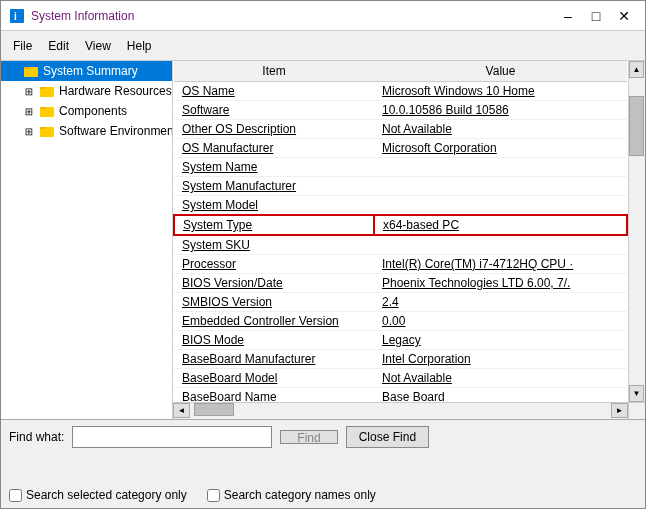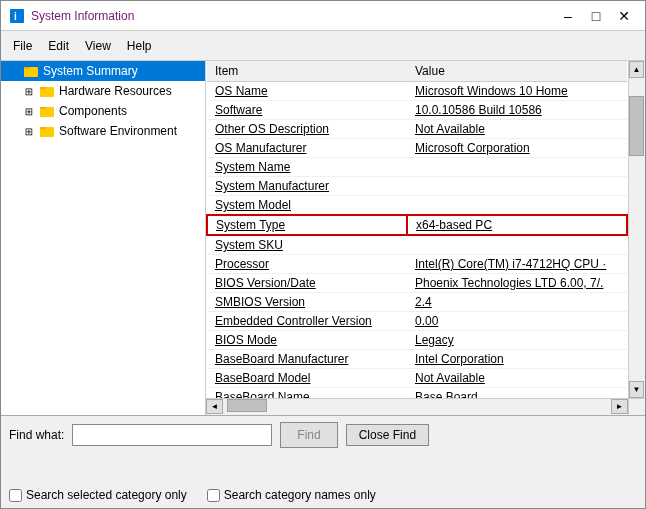--- a/index.html
+++ b/index.html
@@ -75,21 +75,21 @@
       cursor: pointer;
       font-size: 12px;
       color: #000;
     }
     .main-content {
       display: flex;
       flex: 1;
       overflow: hidden;
     }
     .sidebar {
-      width: 205px;
+      width: 172px;
       background: #fff;
       border-right: 1px solid #ccc;
       overflow-y: auto;
       flex-shrink: 0;
     }
     .sidebar-item {
       padding: 2px 4px;
       cursor: pointer;
       display: flex;
       align-items: center;
@@ -127,21 +127,21 @@
       background: #fff;
     }
     table {
       width: 100%;
       border-collapse: collapse;
       font-size: 12px;
     }
     thead th {
       background: #f0f0f0;
       border-bottom: 1px solid #ccc;
-      text-align: left;
+      text-align: center;
       padding: 3px 8px;
       font-weight: normal;
       position: sticky;
       top: 0;
       z-index: 1;
     }
     tbody td {
       padding: 2px 8px;
       border-bottom: 1px solid #f0f0f0;
       vertical-align: top;
@@ -207,21 +207,21 @@
     }
     .find-input {
       height: 22px;
       width: 200px;
       border: 1px solid #888;
       padding: 0 4px;
       font-size: 12px;
       background: #fff;
     }
     .find-btn {
-      height: 26px;
+      height: 14px;
       padding: 0 16px;
       border: 1px solid #888;
       background: #e0e0e0;
       font-size: 12px;
       cursor: pointer;
       color: #888;
     }
     .close-find-btn {
       height: 22px;
       padding: 0 12px;

